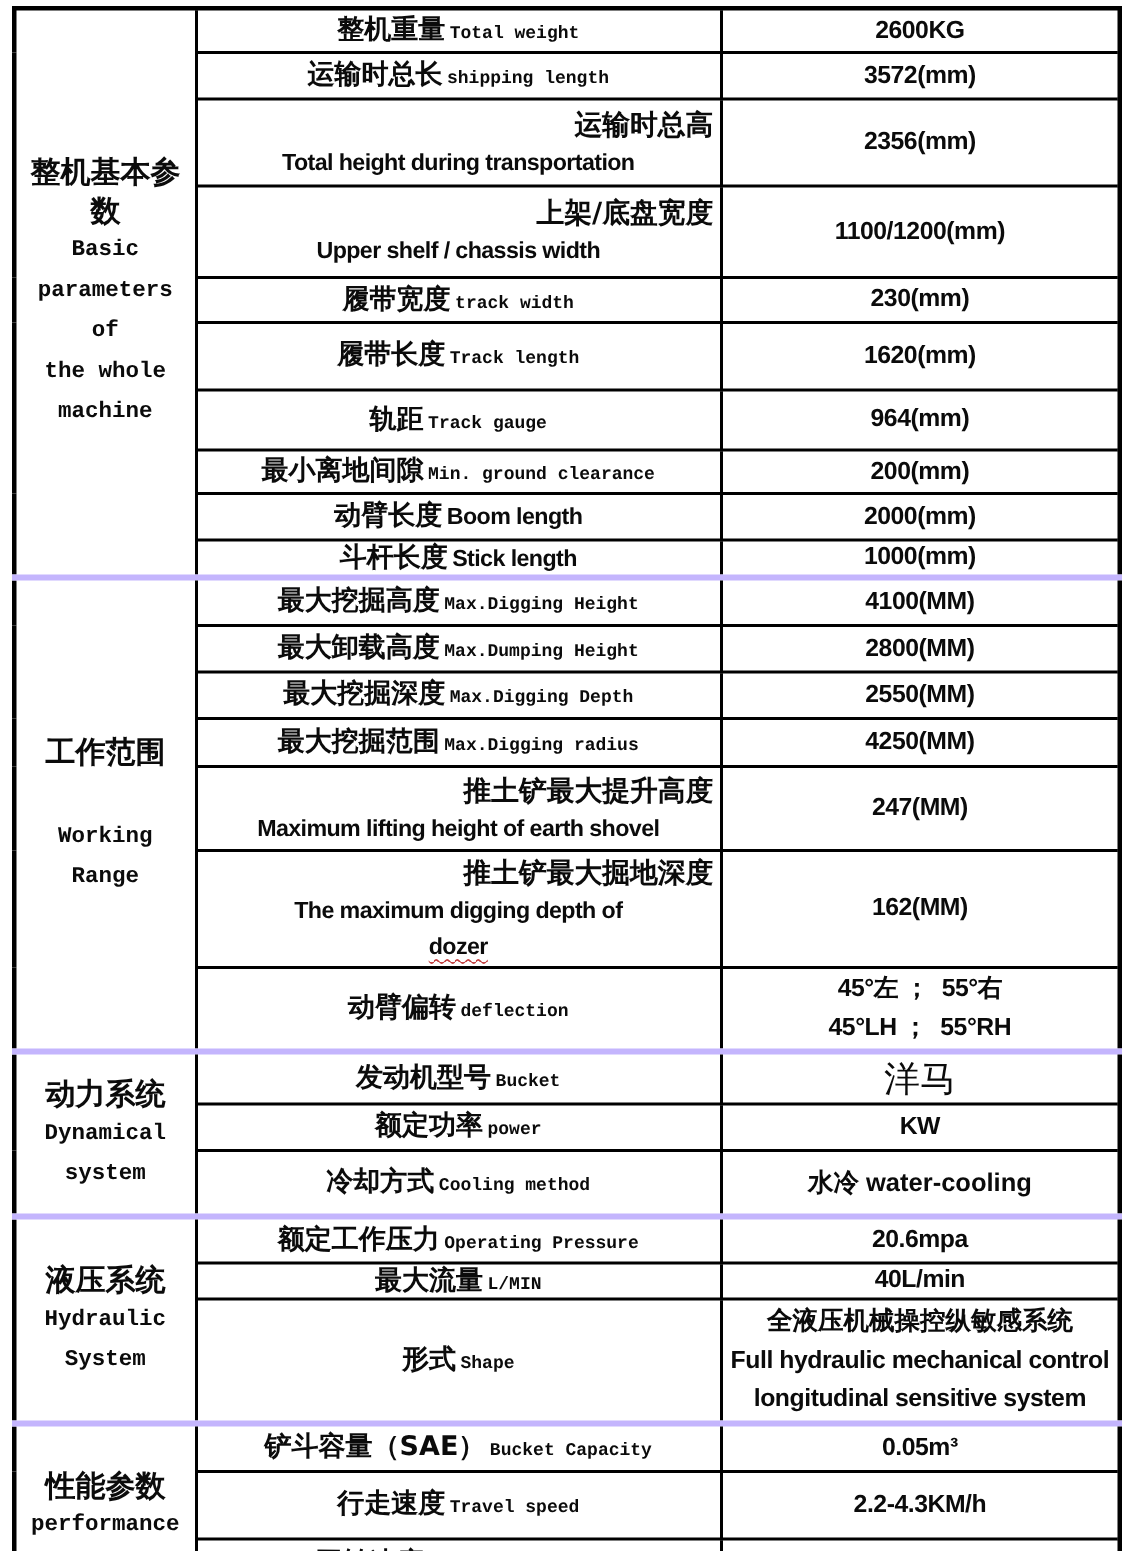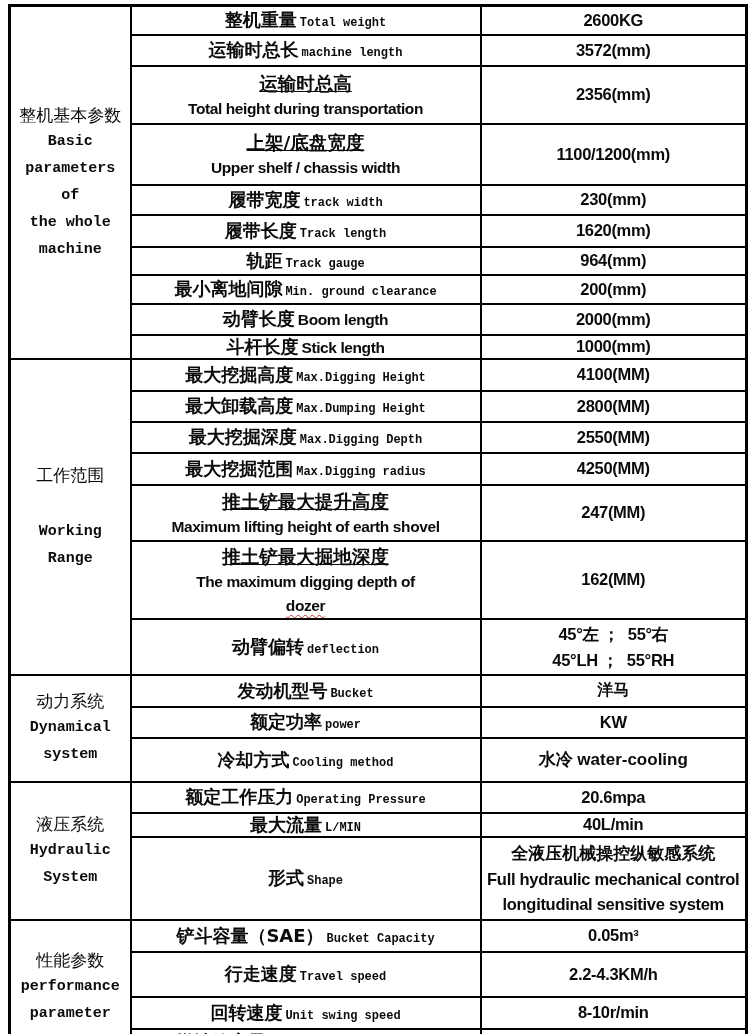--- a/index.html
+++ b/index.html
@@ -2,43 +2,43 @@
 <html><head>
 <meta charset="utf-8">
 <style>
   html,body{margin:0;padding:0;background:#ffffff;}
   body{width:750px;height:1034px;overflow:hidden;color:#0b0b0b;}
   .sheet{position:absolute;left:8px;top:4px;}
   table.spec{border-collapse:collapse;table-layout:fixed;width:737px;background:#fff;
     border:3px solid #000;}
   col.c-cat{width:121px;} col.c-param{width:350px;} col.c-val{width:266px;}
   td{border:2px solid #000;padding:0 4px;text-align:center;vertical-align:middle;overflow:hidden;}
-  tr.sec-start td{border-top:1px solid #c4b5fd;}
+  tr.sec-start td{border-top:4px solid #c4b5fd;}
   td.cat{border-left:2px solid #000;}
   
-  .zh{font-family:"DejaVu Sans",sans-serif;font-weight:bold;}
+  .zh{font-family:"DejaVu Sans",sans-serif;font-weight:bold;text-align:right;}
   .mono{font-family:"Liberation Mono","DejaVu Sans Mono",monospace;font-weight:bold;font-size:12px;}
   .narrow{font-family:"Liberation Sans","DejaVu Sans",sans-serif;font-weight:bold;letter-spacing:-0.4px;font-size:15.5px;}
   
   td.cat{padding:0 1px;}
-  .cat-zh{font-family:"DejaVu Sans",sans-serif;font-weight:normal;font-size:17px;line-height:26px;}
+  .cat-zh{font-family:"DejaVu Sans",sans-serif;font-weight:bold;font-size:20px;line-height:26px;}
   .cat-en{font-family:"Liberation Mono","DejaVu Sans Mono",monospace;font-weight:bold;font-size:15px;line-height:27px;}
   .cat-en.gap{margin-top:30px;}
   
   td.param .p-zh{font-size:18px;line-height:22px;}
   td.param:not(.stacked) .p-zh{margin-right:3px;}
   td.param.stacked span{display:block;}
-  td.param.stacked .p-zh{font-size:18.5px;line-height:26px;margin-top:2px;text-decoration:underline;}
+  td.param.stacked .p-zh{font-size:18.5px;line-height:26px;margin-top:2px;}
   td.param.stacked .p-en{line-height:24px;}
   .wavy{text-decoration:underline;text-decoration-style:wavy;text-decoration-color:#c03a3a;
         text-decoration-thickness:1px;text-underline-offset:3px;}
   
   td.val{font-weight:bold;}
   .v-narrow{font-family:"Liberation Sans","DejaVu Sans",sans-serif;font-weight:bold;font-size:16.5px;letter-spacing:-0.3px;white-space:pre;}
-  .v-zh{font-family:"DejaVu Sans",sans-serif;font-weight:bold;font-size:16px;}
+  .v-zh{font-family:"DejaVu Sans",sans-serif;font-weight:normal;font-size:24px;}
   .v-zh-line{font-family:"DejaVu Sans",sans-serif;font-weight:bold;font-size:17px;display:block;line-height:27px;}
   .v-en-line{display:block;line-height:25px;white-space:pre;}
   .v-line2{display:block;line-height:26px;}
   .v-mixed{font-family:"Liberation Sans","DejaVu Sans",sans-serif;font-weight:bold;font-size:17px;}
 </style>
 </head>
 <body>
 
 <div class="sheet">
 <table class="spec">
@@ -57,21 +57,21 @@
     <div class="cat-en">the whole</div>
     <div class="cat-en">machine</div>
   </td>
   <td class="param">
     <span class="p-zh zh">整机重量</span><span class="p-en mono">Total weight</span>
   </td>
   <td class="val"><span class="v-narrow">2600KG</span></td>
 </tr>
 <tr style="height:31px">
   <td class="param">
-    <span class="p-zh zh">运输时总长</span><span class="p-en mono">machine length</span>
+    <span class="p-zh zh">运输时总长</span><span class="p-en mono">shipping length</span>
   </td>
   <td class="val"><span class="v-narrow">3572(mm)</span></td>
 </tr>
 <tr style="height:58px">
   <td class="param stacked">
     <span class="p-zh zh">运输时总高</span>
     <span class="p-en narrow">Total height during transportation</span>
   </td>
   <td class="val"><span class="v-narrow">2356(mm)</span></td>
 </tr>
@@ -81,27 +81,27 @@
     <span class="p-en narrow">Upper shelf / chassis width</span>
   </td>
   <td class="val"><span class="v-narrow">1100/1200(mm)</span></td>
 </tr>
 <tr style="height:30px">
   <td class="param">
     <span class="p-zh zh">履带宽度</span><span class="p-en mono">track width</span>
   </td>
   <td class="val"><span class="v-narrow">230(mm)</span></td>
 </tr>
-<tr style="height:32px">
+<tr style="height:45px">
   <td class="param">
     <span class="p-zh zh">履带长度</span><span class="p-en mono">Track length</span>
   </td>
   <td class="val"><span class="v-narrow">1620(mm)</span></td>
 </tr>
-<tr style="height:28px">
+<tr style="height:40px">
   <td class="param">
     <span class="p-zh zh">轨距</span><span class="p-en mono">Track gauge</span>
   </td>
   <td class="val"><span class="v-narrow">964(mm)</span></td>
 </tr>
 <tr style="height:29px">
   <td class="param">
     <span class="p-zh zh">最小离地间隙</span><span class="p-en mono">Min. ground clearance</span>
   </td>
   <td class="val"><span class="v-narrow">200(mm)</span></td>

